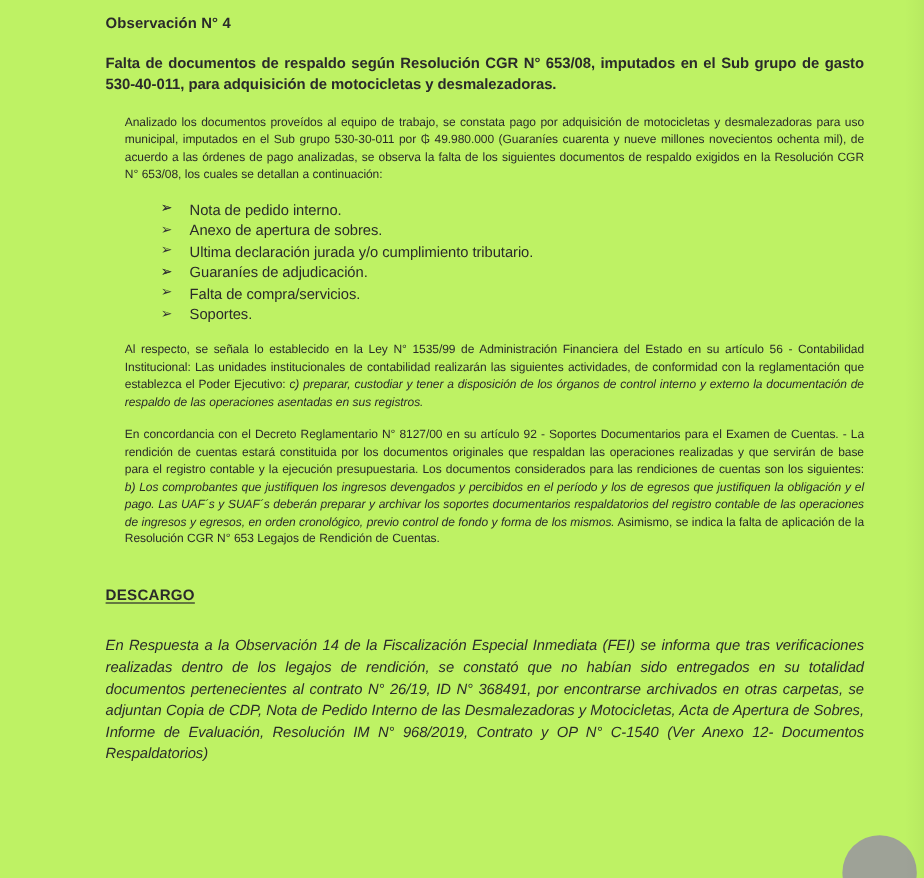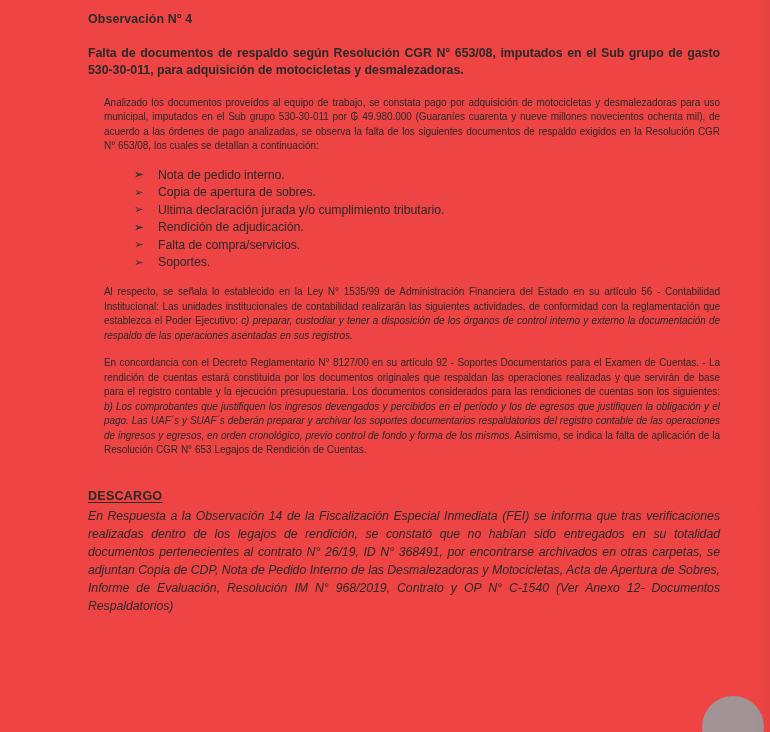--- a/index.html
+++ b/index.html
@@ -14,21 +14,21 @@
     font-family: "Liberation Sans", sans-serif;
     color: #2a2a2a;
     position: relative;
     overflow: hidden;
   }
 
   
   .scan-page {
     position: absolute;
     inset: 0;
-    background: #ef4444;
+    background: #bef264;
     overflow: hidden;
   }
 
   .content {
     position: absolute;
     left: 88px;
     top: 12px;
     width: 632px;
   }
 
@@ -85,21 +85,21 @@
     font-size: 11.5px;
     color: #333;
   }
 
   
   .descargo-head {
     font-size: 12.6px;
     font-weight: bold;
     text-decoration: underline;
     text-underline-offset: 2px;
-    margin: 18px 0 4px 0;
+    margin: 18px 0 26px 0;
     letter-spacing: 0.2px;
     display: inline-block;
   }
 
   .descargo-par {
     font-size: 12.3px;
     font-style: italic;
     text-align: justify;
     text-align-last: left;
     line-height: 1.47;
@@ -132,46 +132,46 @@
 </style>
 </head>
 <body>
 
 <div class="scan-page">
 
   <div class="content">
 
     <h1 class="obs-title">Observación N° 4</h1>
 
-    <p class="obs-subject">Falta de documentos de respaldo según Resolución CGR N° 653/08, imputados en el Sub grupo de gasto 530-30-011, para adquisición de motocicletas y desmalezadoras.</p>
+    <p class="obs-subject">Falta de documentos de respaldo según Resolución CGR N° 653/08, imputados en el Sub grupo de gasto 530-40-011, para adquisición de motocicletas y desmalezadoras.</p>
 
     <p class="body-par">Analizado los documentos proveídos al equipo de trabajo, se constata pago por adquisición de motocicletas y desmalezadoras para uso municipal, imputados en el Sub grupo 530-30-011 por ₲ 49.980.000 (Guaraníes cuarenta y nueve millones novecientos ochenta mil), de acuerdo a las órdenes de pago analizadas, se observa la falta de los siguientes documentos de respaldo exigidos en la Resolución CGR N° 653/08, los cuales se detallan a continuación:</p>
 
     <ul class="doc-list">
       <li>
         <span class="bullet-arrow">➢</span>
       </li>
       <li>
         <span class="bullet-arrow">➢</span>
         <span>Nota de pedido interno.</span>
       </li>
       <li>
         <span class="bullet-arrow">➢</span>
-        <span>Copia de apertura de sobres.</span>
+        <span>Anexo de apertura de sobres.</span>
       </li>
       <li>
         <span class="bullet-arrow">➢</span>
         <span>Ultima declaración jurada y/o cumplimiento tributario.</span>
       </li>
       <li>
         <span class="bullet-arrow">➢</span>
       </li>
       <li>
         <span class="bullet-arrow">➢</span>
-        <span>Rendición de adjudicación.</span>
+        <span>Guaraníes de adjudicación.</span>
       </li>
       <li>
         <span class="bullet-arrow">➢</span>
         <span>Falta de compra/servicios.</span>
       </li>
       <li>
         <span class="bullet-arrow">➢</span>
         <span>Soportes.</span>
       </li>
     </ul>

